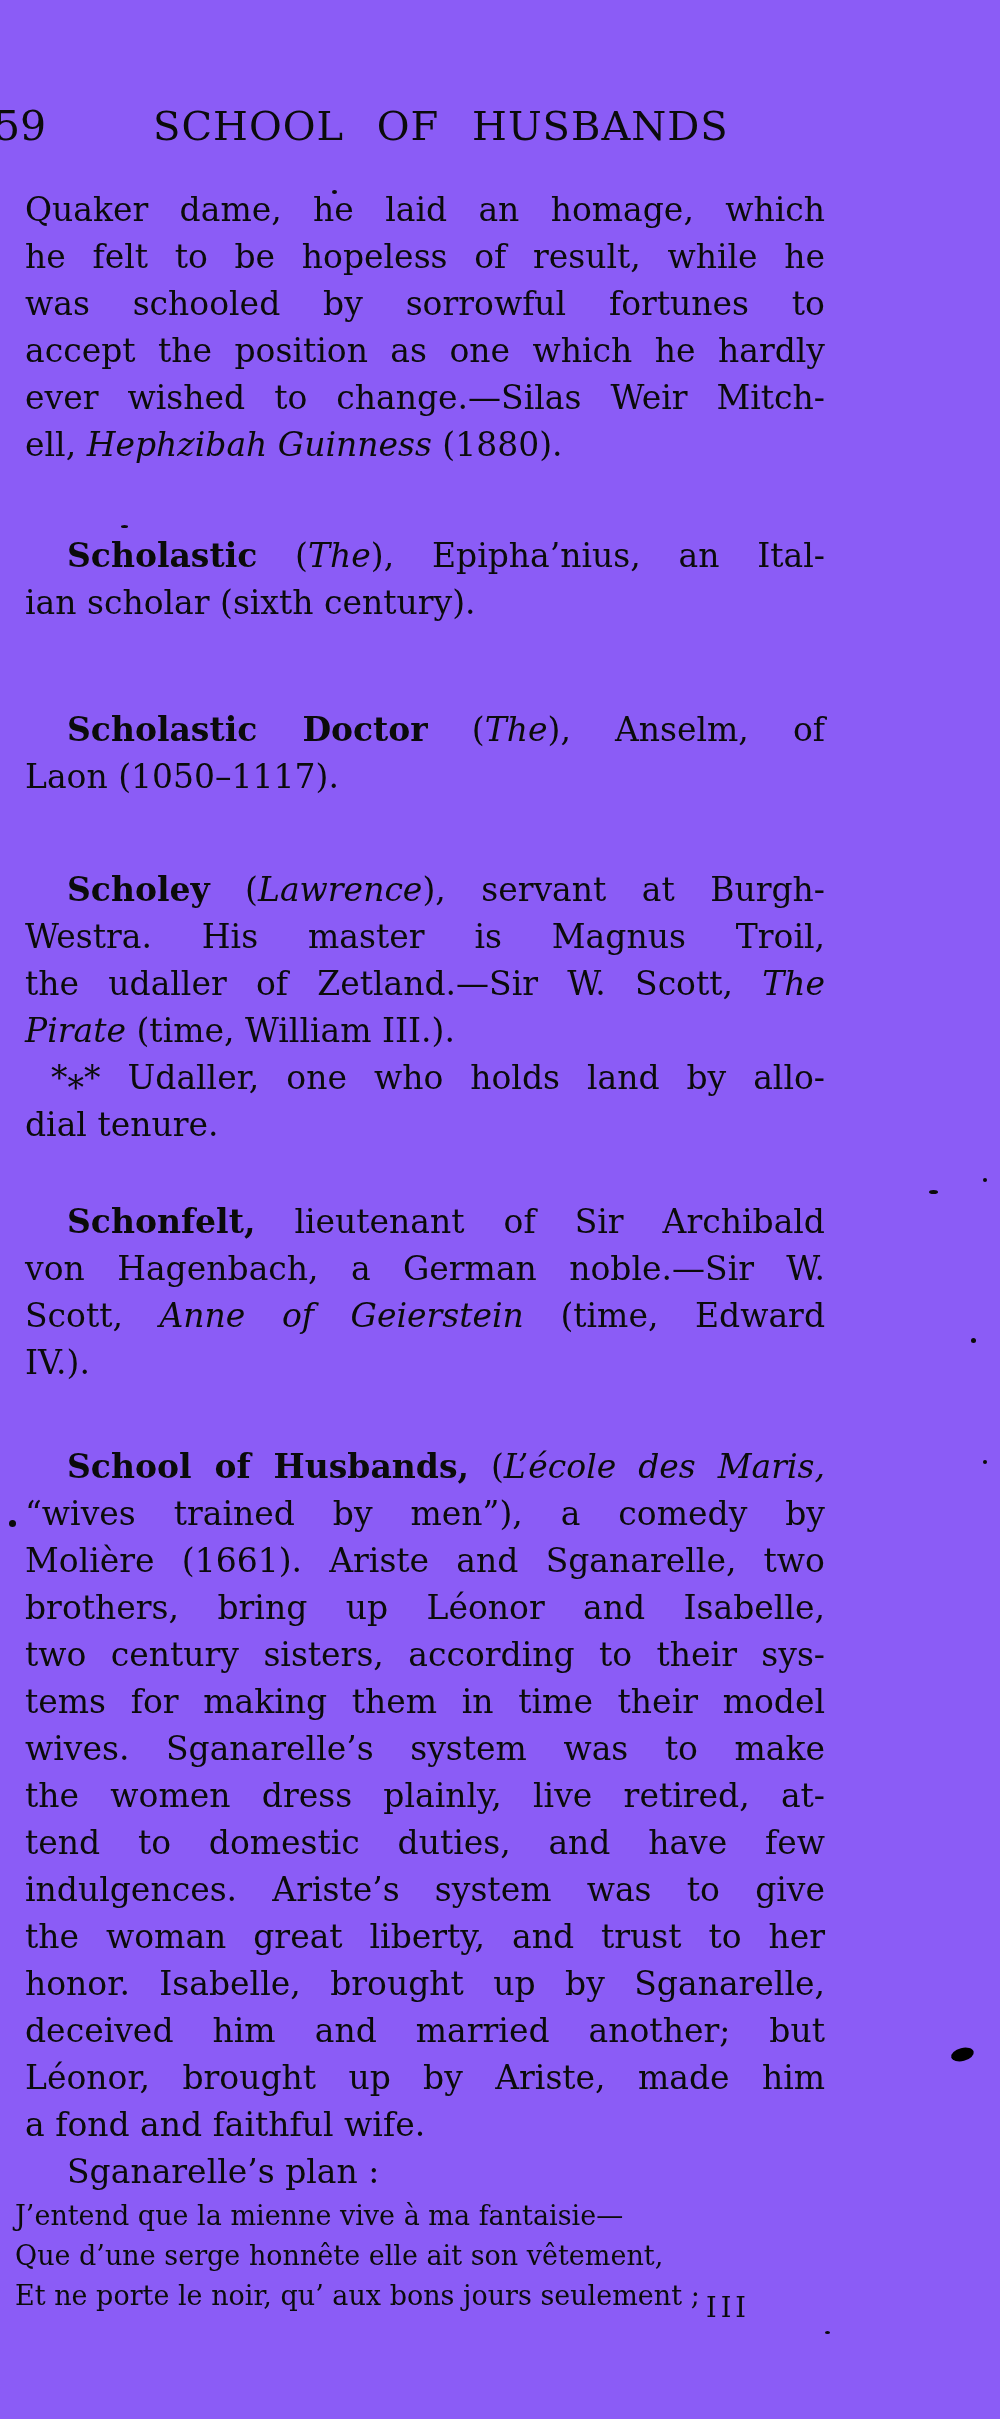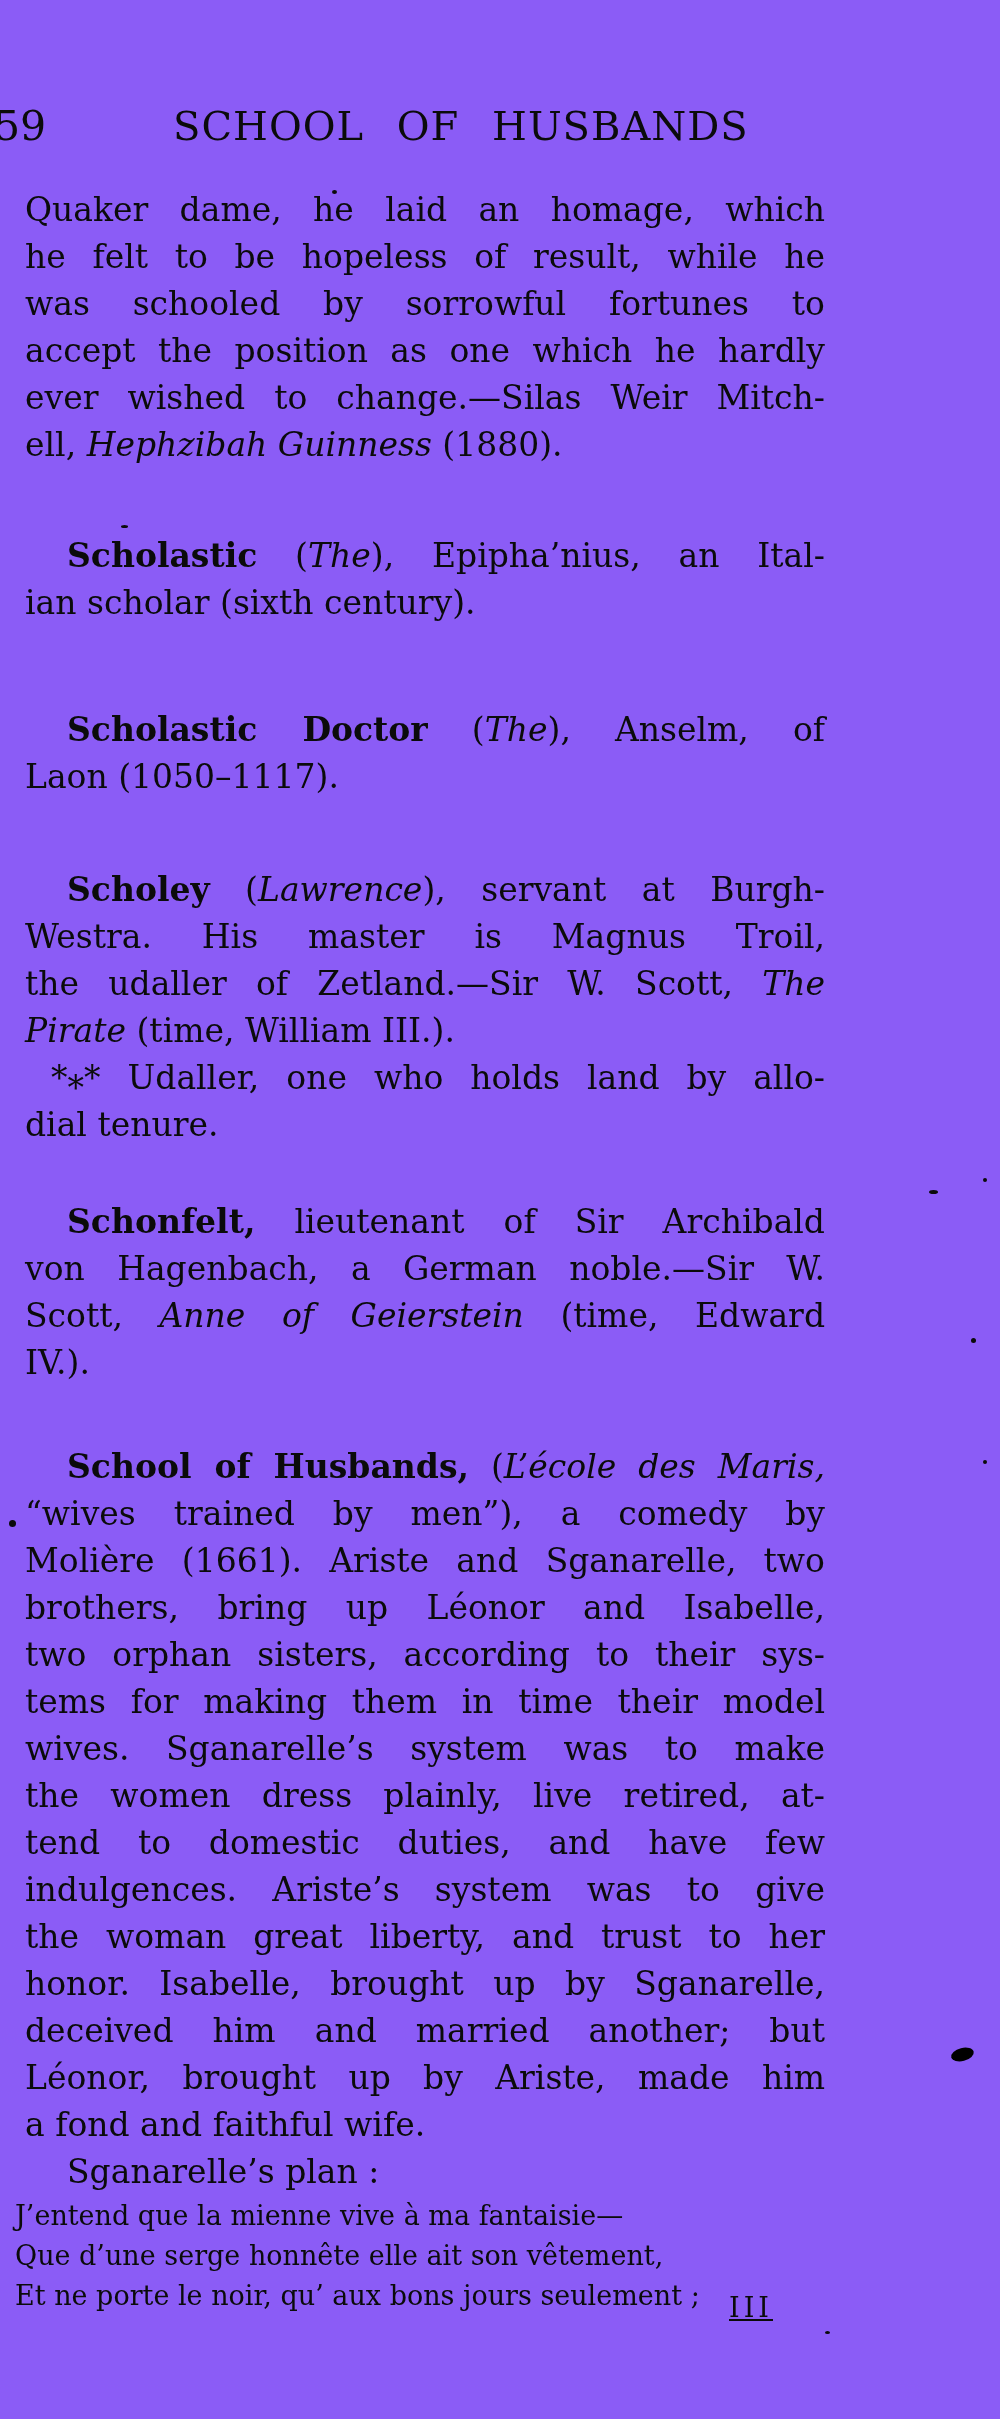--- a/index.html
+++ b/index.html
@@ -15,21 +15,20 @@
   
   .folio{
     position:absolute;left:-6px;top:106px;
     font-size:41px;line-height:1;white-space:nowrap;
   }
   .running-head{
     position:absolute;left:153px;top:104px;
     font-size:40px;line-height:1.1;
     letter-spacing:1px;word-spacing:19px;
     white-space:nowrap;
-    margin-left:20px;
   }
 
   
   .column{position:absolute;left:25px;top:186px;width:800px;}
   .line{
     font-size:33px;line-height:47px;height:47px;
     text-align:justify;text-align-last:justify;
     white-space:normal;
   }
   .line.last{text-align:center;text-align-last:left;}
@@ -47,22 +46,22 @@
   [data-name="entry-school-of-husbands"]{margin-top:57px;}
 
   
   [data-name="verse-quote"]{margin-top:1px;margin-left:-10px;width:812px;}
   [data-name="verse-quote"] .line{
     font-size:27px;line-height:40px;height:40px;
     text-align:left;text-align-last:left;
   }
 
   .signature{
-    position:absolute;left:729px;top:2294px;
-    font-size:27px;letter-spacing:4px;line-height:1;text-decoration:underline;
+    position:absolute;left:706px;top:2294px;
+    font-size:27px;letter-spacing:4px;line-height:1;
   }
 
   
   .speck{position:absolute;background:#0b0b0b;border-radius:50%;}
   .blob{
     position:absolute;left:951px;top:2048px;width:23px;height:13px;
     background:#000;border-radius:50%;transform:rotate(-14deg);
   }
 </style>
 </head>
@@ -103,21 +102,21 @@
         <div class="line indent" data-name="text-line"><span class="b" data-name="text-run">Schonfelt,</span><span data-name="text-run"> lieutenant of Sir Archibald</span></div>
         <div class="line" data-name="text-line"><span data-name="text-run">von Hagenbach, a German noble.—Sir W.</span></div>
         <div class="line" data-name="text-line"><span data-name="text-run">Scott, </span><span class="i" data-name="text-run">Anne of Geierstein</span><span data-name="text-run"> (time, Edward</span></div>
         <div class="line last" data-name="text-line"><span data-name="text-run">IV.).</span></div>
       </div>
       <div class="entry" data-name="entry-school-of-husbands">
         <div class="line indent" data-name="text-line"><span class="b" data-name="text-run">School of Husbands,</span><span data-name="text-run"> (</span><span class="i" data-name="text-run">L’école des Maris,</span></div>
         <div class="line" data-name="text-line"><span data-name="text-run">“wives trained by men”), a comedy by</span></div>
         <div class="line" data-name="text-line"><span data-name="text-run">Molière (1661).  Ariste and Sganarelle, two</span></div>
         <div class="line" data-name="text-line"><span data-name="text-run">brothers, bring up Léonor and Isabelle,</span></div>
-        <div class="line" data-name="text-line"><span data-name="text-run">two orphan sisters, according to their sys-</span></div>
+        <div class="line" data-name="text-line"><span data-name="text-run">two century sisters, according to their sys-</span></div>
         <div class="line" data-name="text-line"><span data-name="text-run">tems for making them in time their model</span></div>
         <div class="line" data-name="text-line"><span data-name="text-run">wives.  Sganarelle’s system was to make</span></div>
         <div class="line" data-name="text-line"><span data-name="text-run">the women dress plainly, live retired, at-</span></div>
         <div class="line" data-name="text-line"><span data-name="text-run">tend to domestic duties, and have few</span></div>
         <div class="line" data-name="text-line"><span data-name="text-run">indulgences.  Ariste’s system was to give</span></div>
         <div class="line" data-name="text-line"><span data-name="text-run">the woman great liberty, and trust to her</span></div>
         <div class="line" data-name="text-line"><span data-name="text-run">honor.  Isabelle, brought up by Sganarelle,</span></div>
         <div class="line" data-name="text-line"><span data-name="text-run">deceived him and married another; but</span></div>
         <div class="line" data-name="text-line"><span data-name="text-run">Léonor, brought up by Ariste, made him</span></div>
         <div class="line last" data-name="text-line"><span data-name="text-run">a fond and faithful wife.</span></div>

